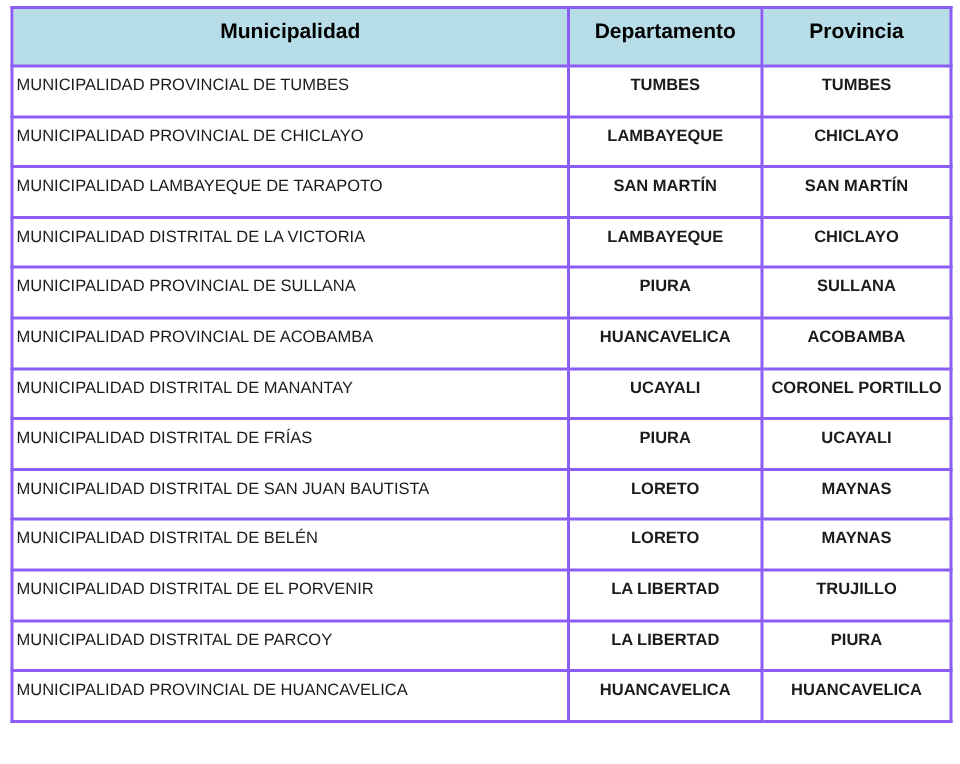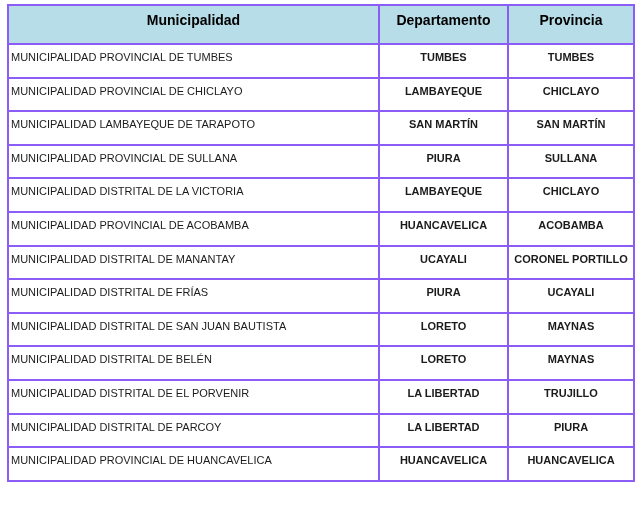--- a/index.html
+++ b/index.html
@@ -90,29 +90,29 @@
   </tr>
 
 
   <tr>
     <td class="col-municipalidad">MUNICIPALIDAD LAMBAYEQUE DE TARAPOTO</td>
     <td class="col-departamento">SAN MARTÍN</td>
     <td class="col-provincia">SAN MARTÍN</td>
   </tr>
 
   <tr>
+    <td class="col-municipalidad">MUNICIPALIDAD DISTRITAL DE LA VICTORIA</td>
+    <td class="col-departamento">LAMBAYEQUE</td>
+    <td class="col-provincia">CHICLAYO</td>
+  </tr>
+
+  <tr>
     <td class="col-municipalidad">MUNICIPALIDAD PROVINCIAL DE SULLANA</td>
     <td class="col-departamento">PIURA</td>
     <td class="col-provincia">SULLANA</td>
-  </tr>
-
-  <tr>
-    <td class="col-municipalidad">MUNICIPALIDAD DISTRITAL DE LA VICTORIA</td>
-    <td class="col-departamento">LAMBAYEQUE</td>
-    <td class="col-provincia">CHICLAYO</td>
   </tr>
 
   <tr>
     <td class="col-municipalidad">MUNICIPALIDAD PROVINCIAL DE ACOBAMBA</td>
     <td class="col-departamento">HUANCAVELICA</td>
     <td class="col-provincia">ACOBAMBA</td>
   </tr>
 
   <tr>
     <td class="col-municipalidad">MUNICIPALIDAD DISTRITAL DE MANANTAY</td>

